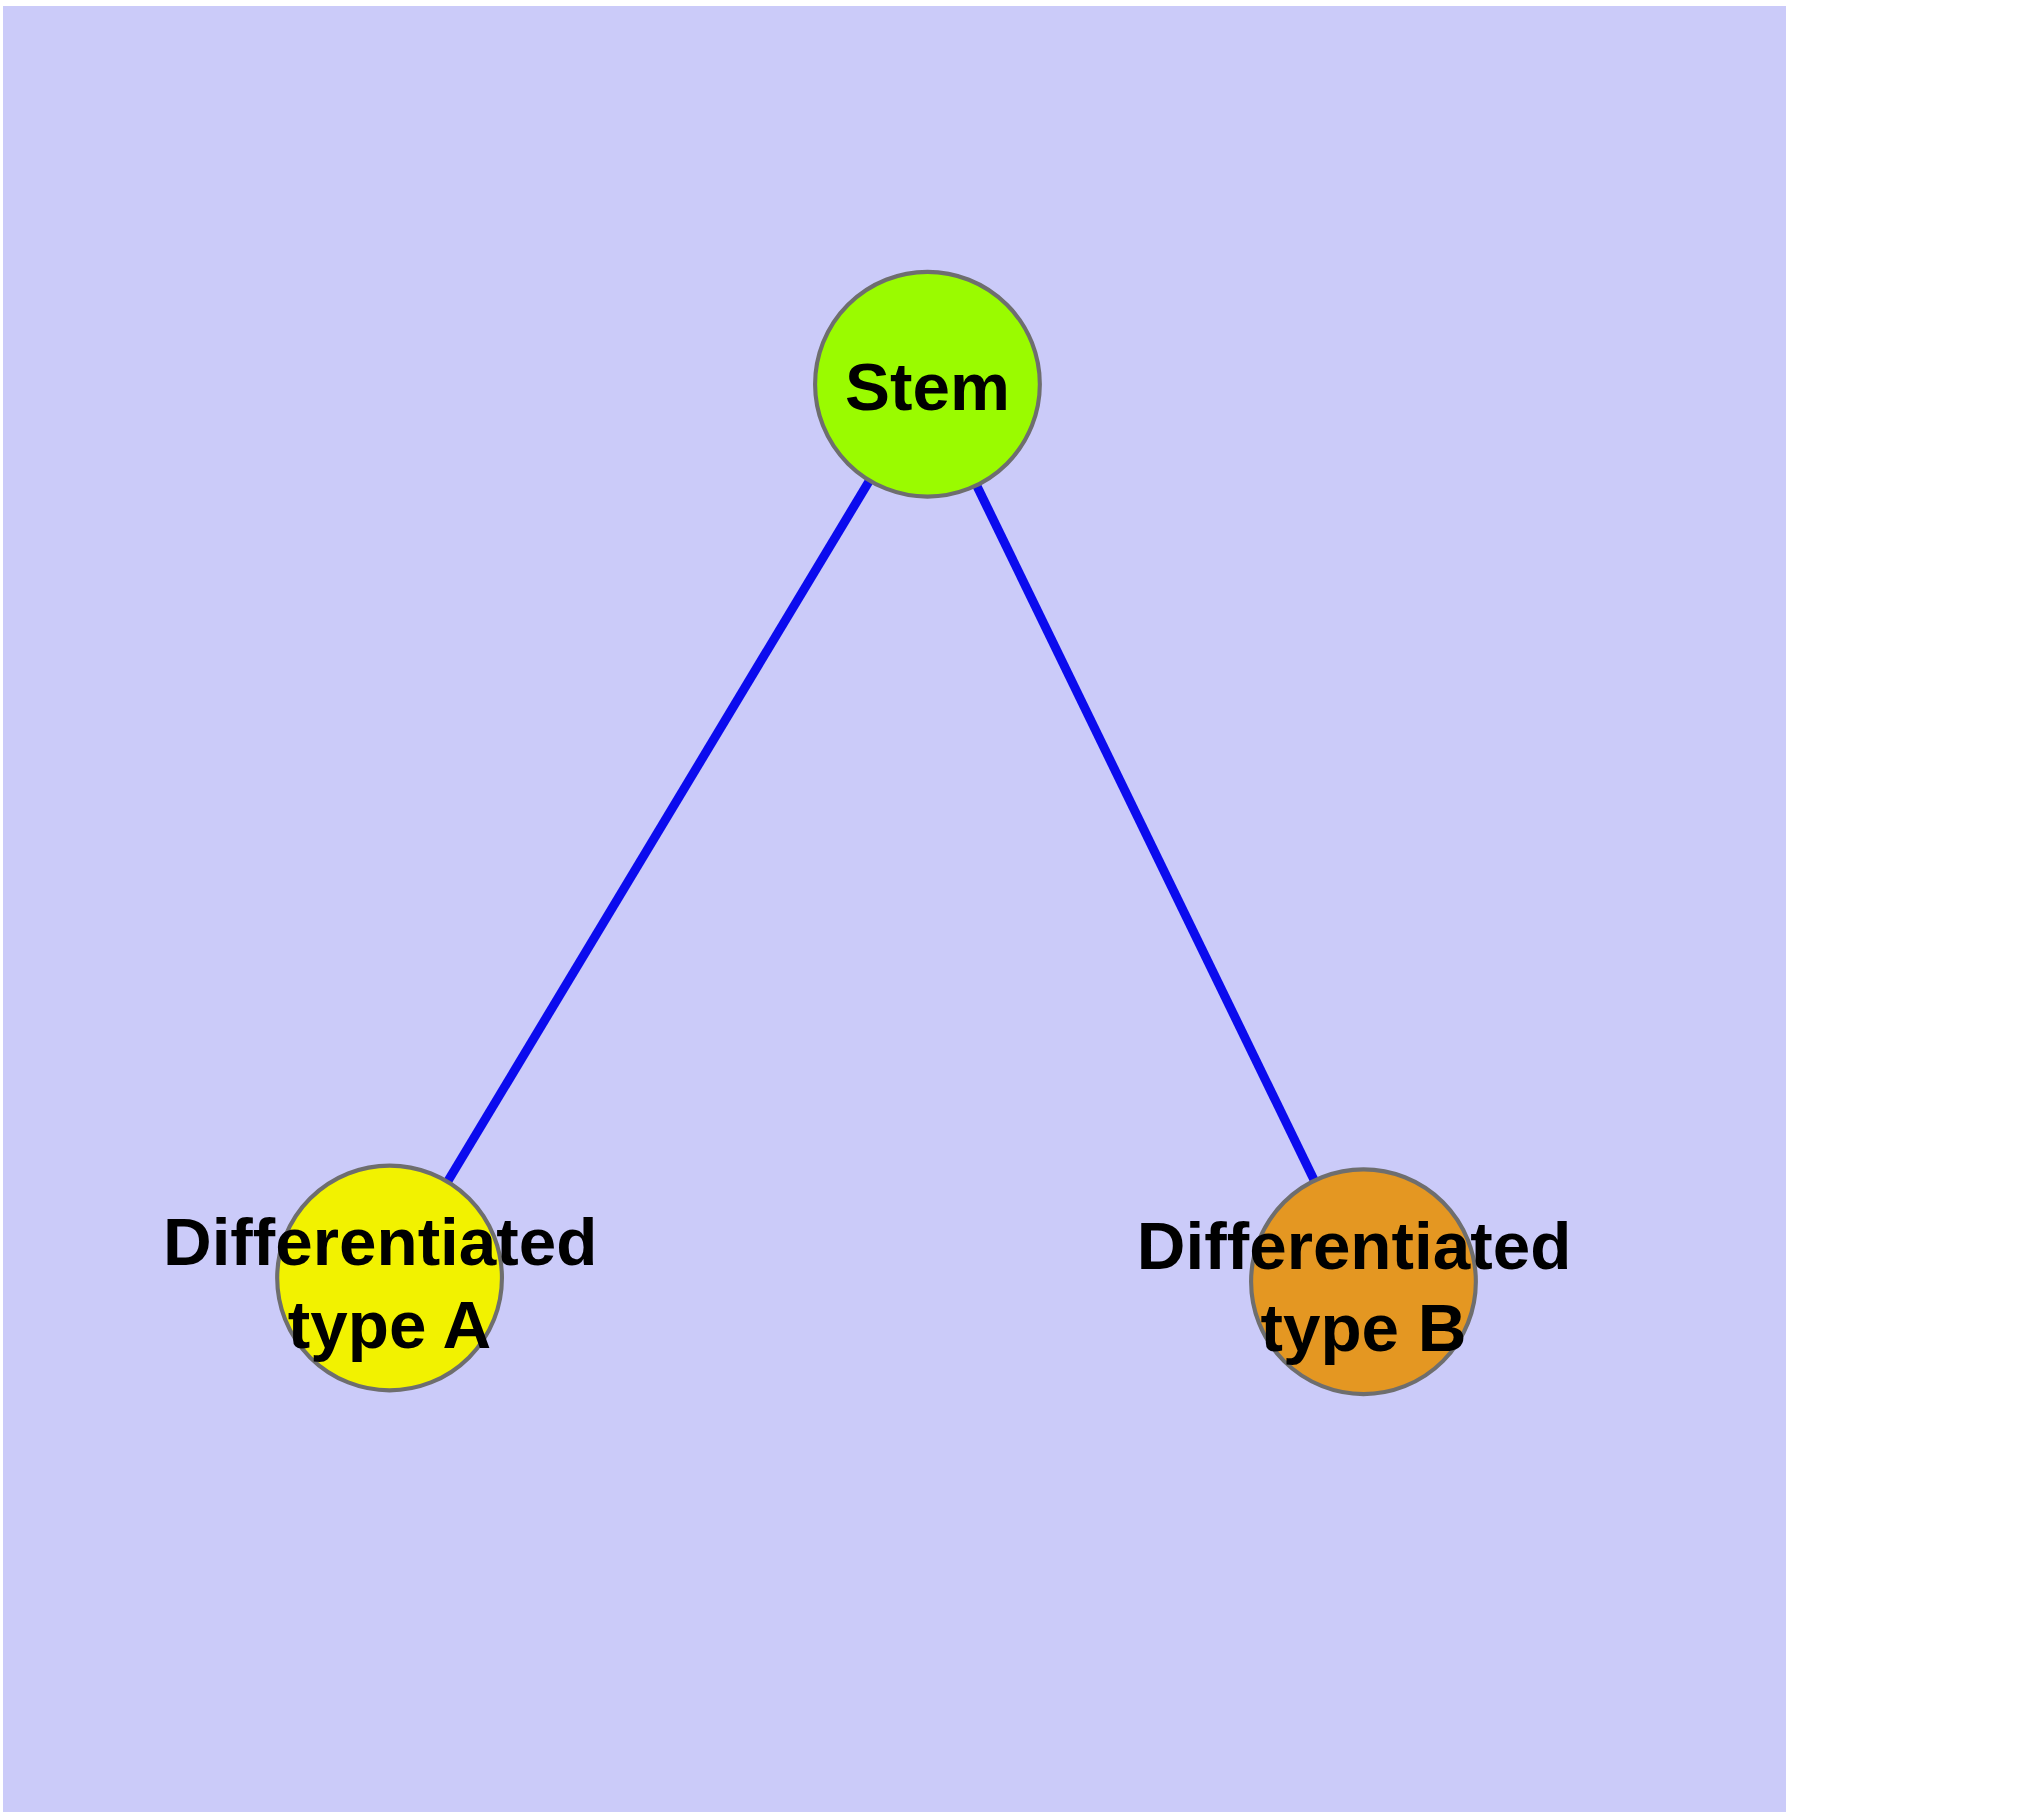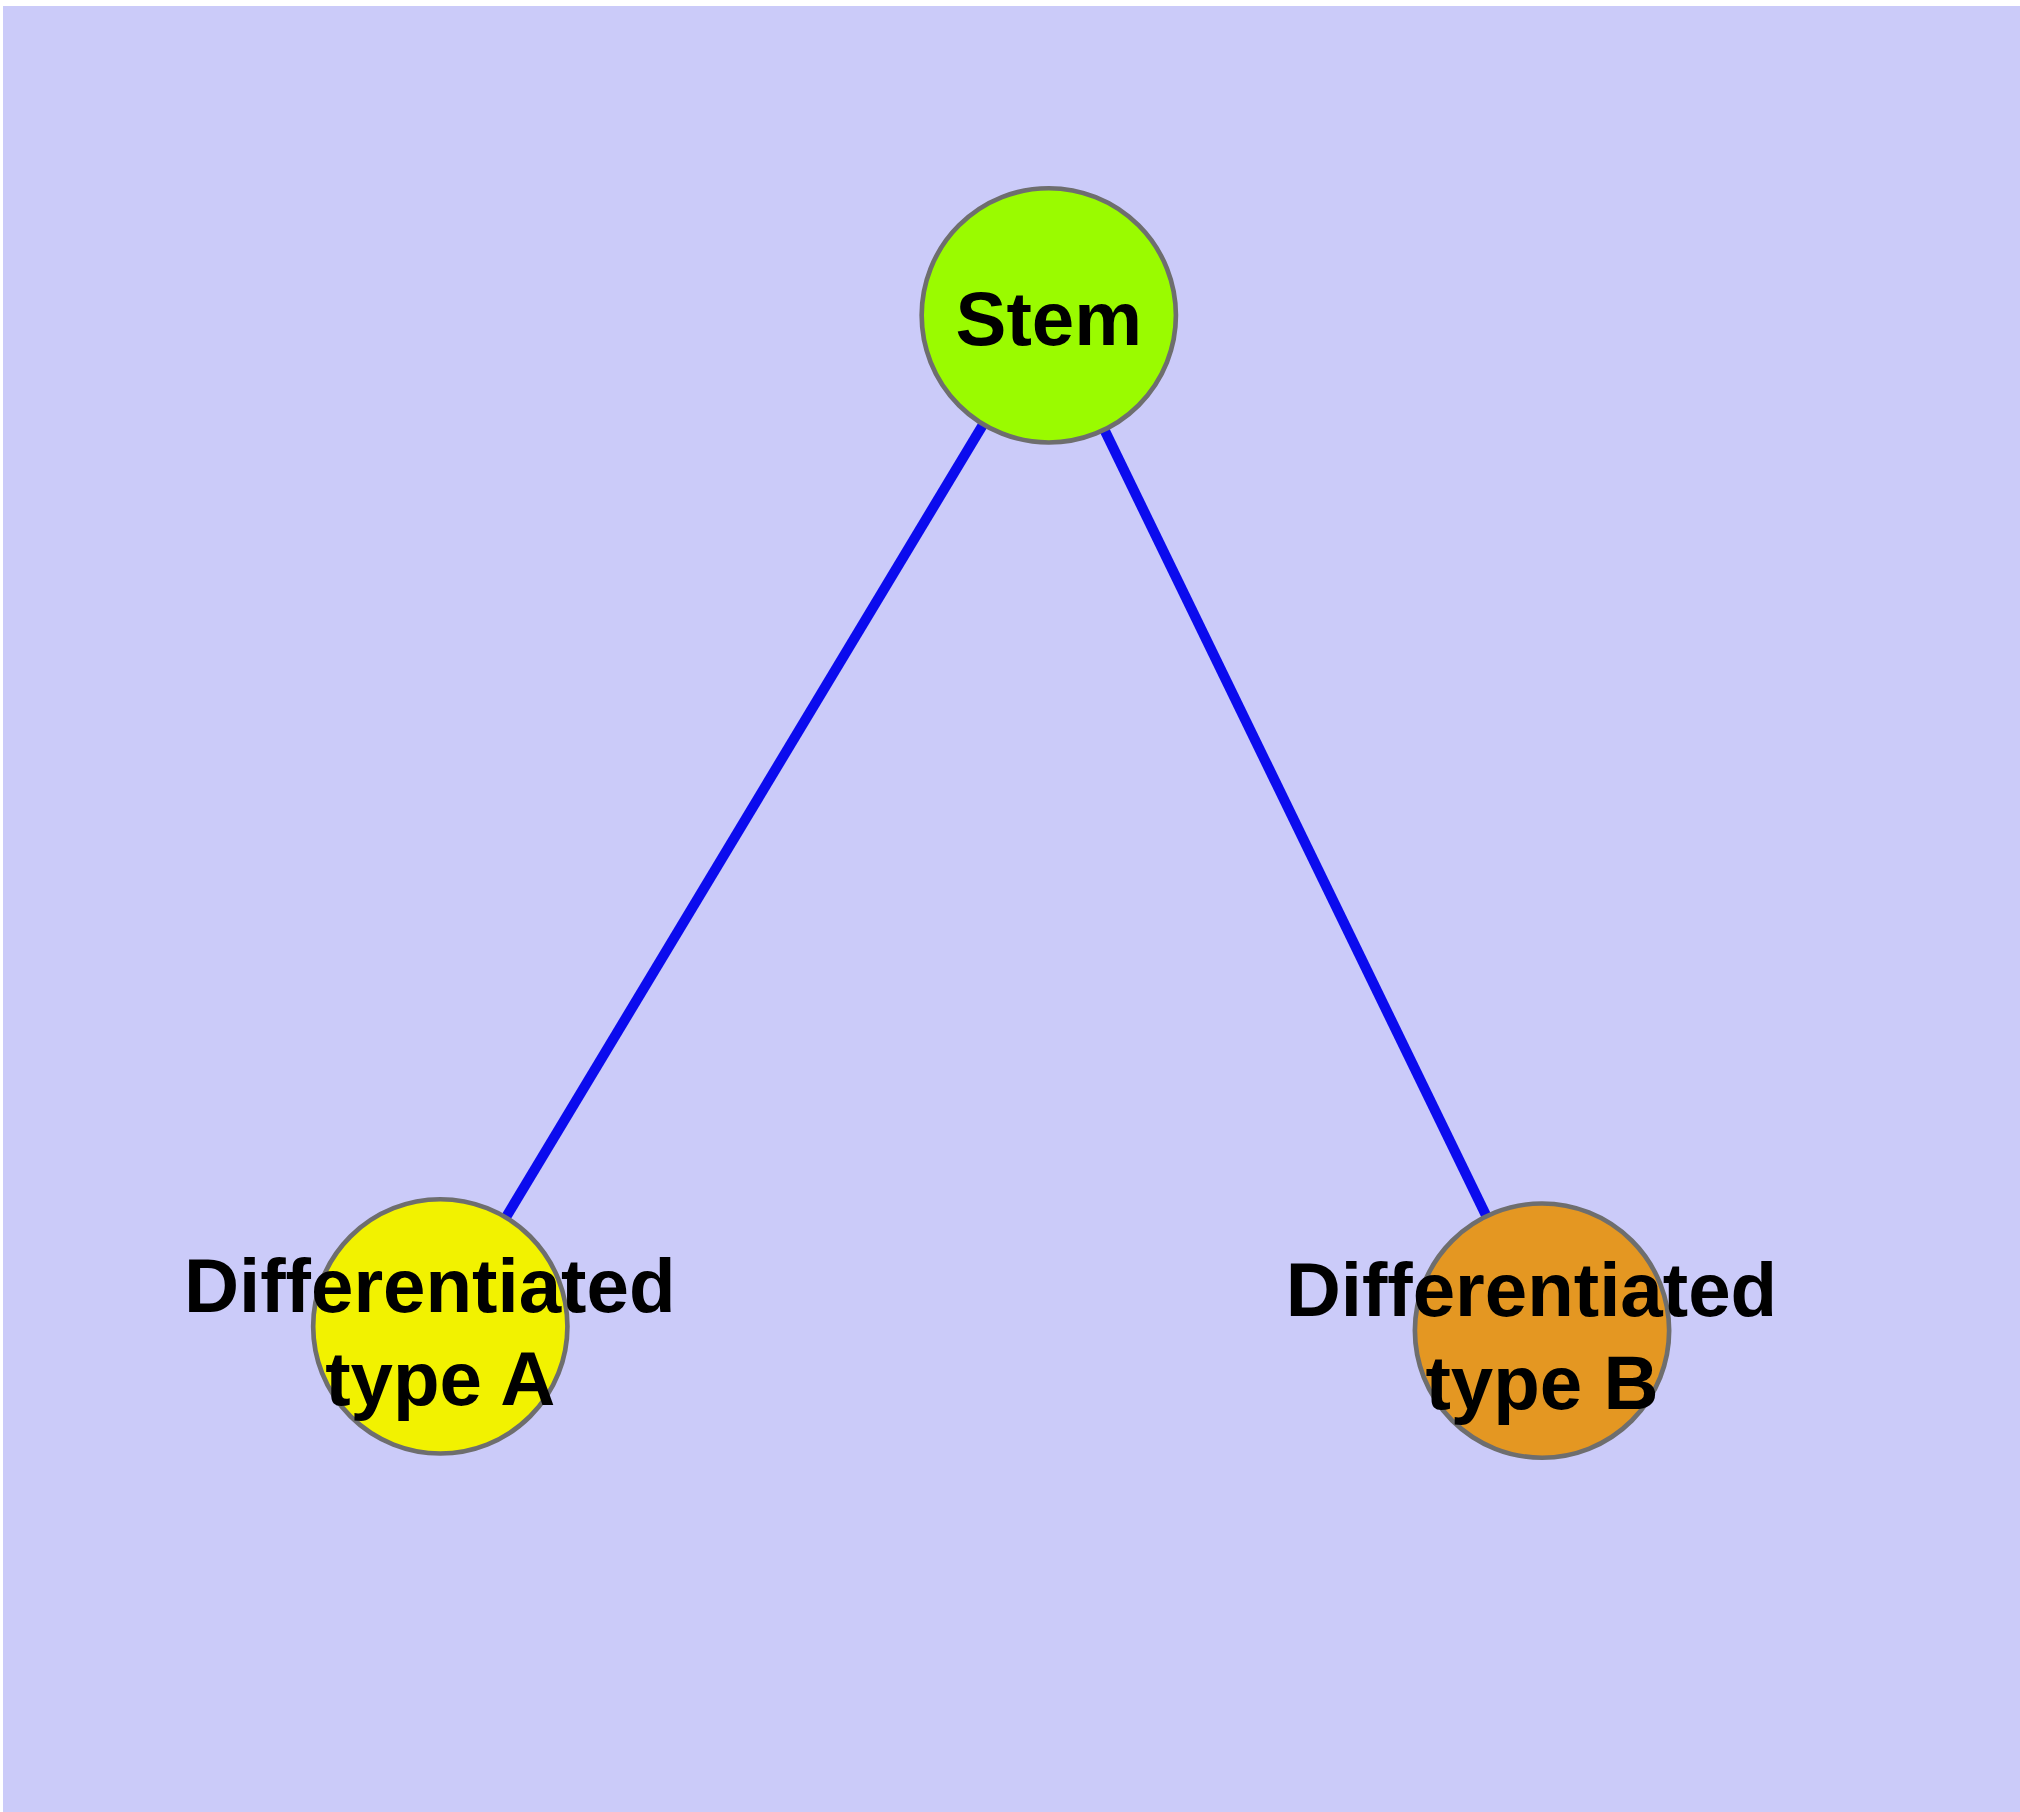--- a/index.html
+++ b/index.html
@@ -8,21 +8,21 @@
     width: 2021px;
     height: 1812px;
     background: #ffffff;
     overflow: hidden;
     font-family: "Liberation Sans", sans-serif;
   }
   .canvas {
     position: absolute;
     left: 3.4px;
     top: 6px;
-    width: 2017px;
+    width: 1783px;
     height: 1806px;
     background: var(--bg, #CBCBF9);
   }
   svg.graph {
     display: block;
     width: 100%;
     height: 100%;
   }
   .edge {
     stroke: var(--edge, #0B0BEE);

